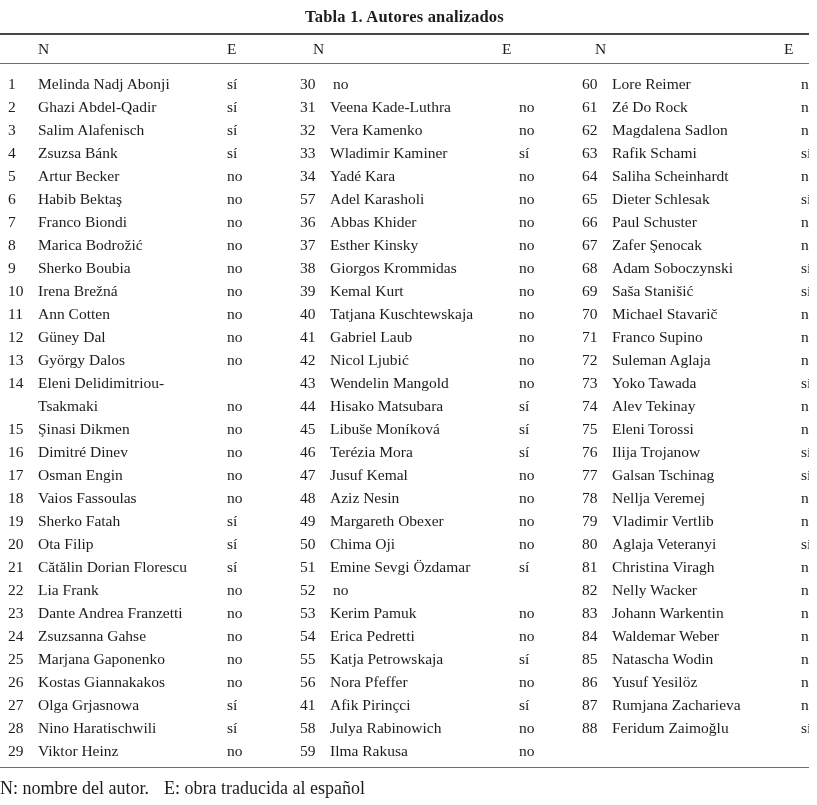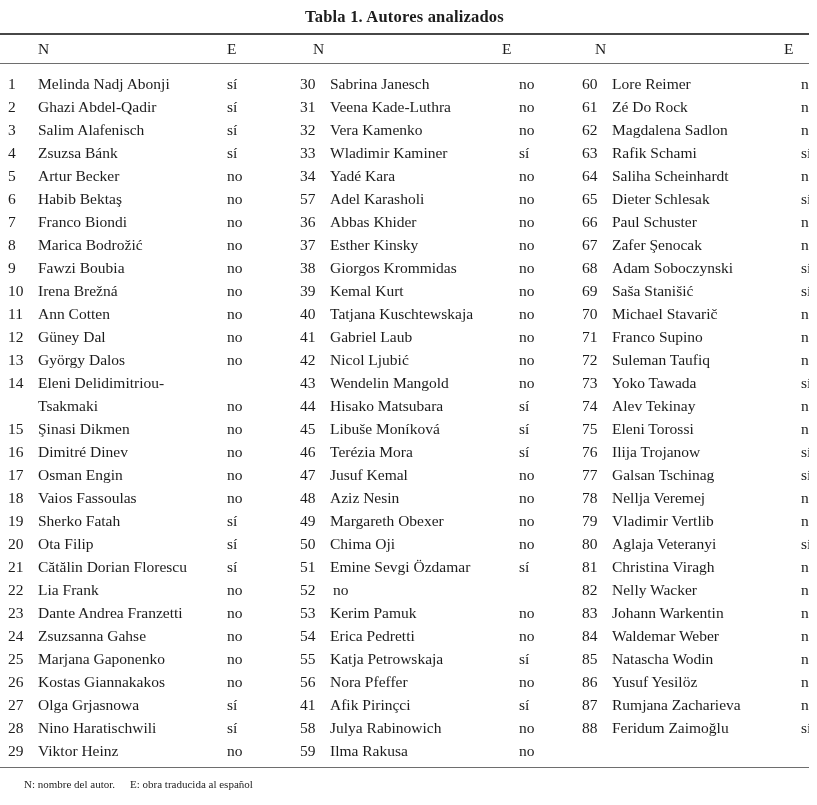--- a/index.html
+++ b/index.html
@@ -25,21 +25,21 @@
   .col:nth-child(2) { margin-left: 30px; }
   .col:nth-child(3) { margin-left: 20px; }
   .row {
     display: grid; grid-template-columns: 30px 186px 46px;
     font-size: 15.5px; line-height: 23px; align-items: start;
   }
   .num { font-feature-settings: "onum"; }
   .name { }
   .e { align-self: end; padding-left: 3px; }
   .footrule { margin-top: 5px; }
-  .footnote { padding-top: 10px; font-size: 11px; margin-left: 24px; }
+  .footnote { padding-top: 10px; font-size: 18px; }
   .footnote .fn2 { margin-left: 15px; }
 </style>
 </head>
 <body>
 
 <div class="page">
 
   <div class="title">Tabla 1. Autores analizados</div>
 
   <div class="rule rule-thick"></div>
@@ -101,21 +101,21 @@
     <span class="name">Franco Biondi</span>
     <span class="e">no</span>
   </div>
         <div class="row">
     <span class="num">8</span>
     <span class="name">Marica Bodrožić</span>
     <span class="e">no</span>
   </div>
         <div class="row">
     <span class="num">9</span>
-    <span class="name">Fawzi Boubia</span>
+    <span class="name">Sherko Boubia</span>
     <span class="e">no</span>
   </div>
         <div class="row">
     <span class="num">10</span>
     <span class="name">Irena Brežná</span>
     <span class="e">no</span>
   </div>
         <div class="row">
     <span class="num">11</span>
     <span class="name">Ann Cotten</span>
@@ -208,21 +208,20 @@
   </div>
         <div class="row">
     <span class="num">29</span>
     <span class="name">Viktor Heinz</span>
     <span class="e">no</span>
   </div>
       </div>
     <div class="col">
         <div class="row">
     <span class="num">30</span>
-    <span class="name">Sabrina Janesch</span>
     <span class="e">no</span>
   </div>
         <div class="row">
     <span class="num">31</span>
     <span class="name">Veena Kade-Luthra</span>
     <span class="e">no</span>
   </div>
         <div class="row">
     <span class="num">32</span>
     <span class="name">Vera Kamenko</span>
@@ -419,21 +418,21 @@
     <span class="name">Michael Stavarič</span>
     <span class="e">no</span>
   </div>
         <div class="row">
     <span class="num">71</span>
     <span class="name">Franco Supino</span>
     <span class="e">no</span>
   </div>
         <div class="row">
     <span class="num">72</span>
-    <span class="name">Suleman Taufiq</span>
+    <span class="name">Suleman Aglaja</span>
     <span class="e">no</span>
   </div>
         <div class="row">
     <span class="num">73</span>
     <span class="name">Yoko Tawada</span>
     <span class="e">sí</span>
   </div>
         <div class="row">
     <span class="num">74</span>
     <span class="name">Alev Tekinay</span>

